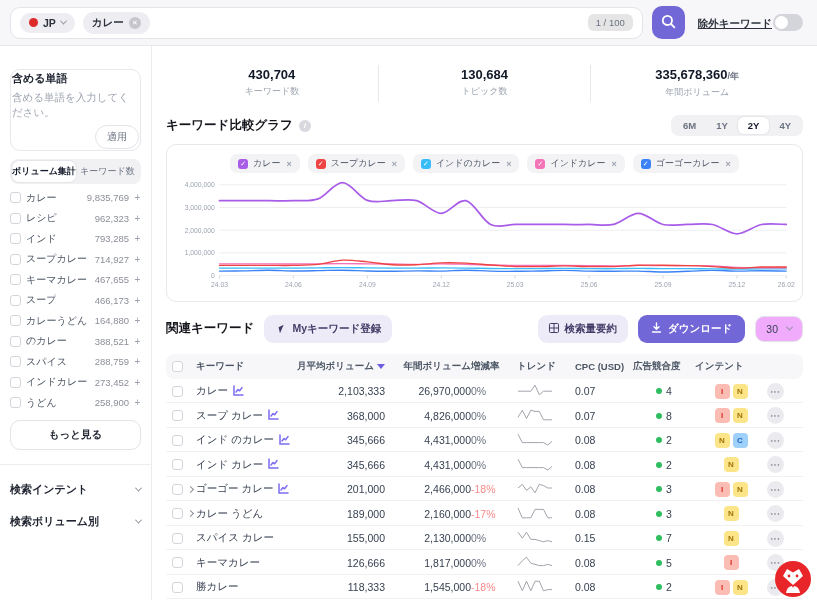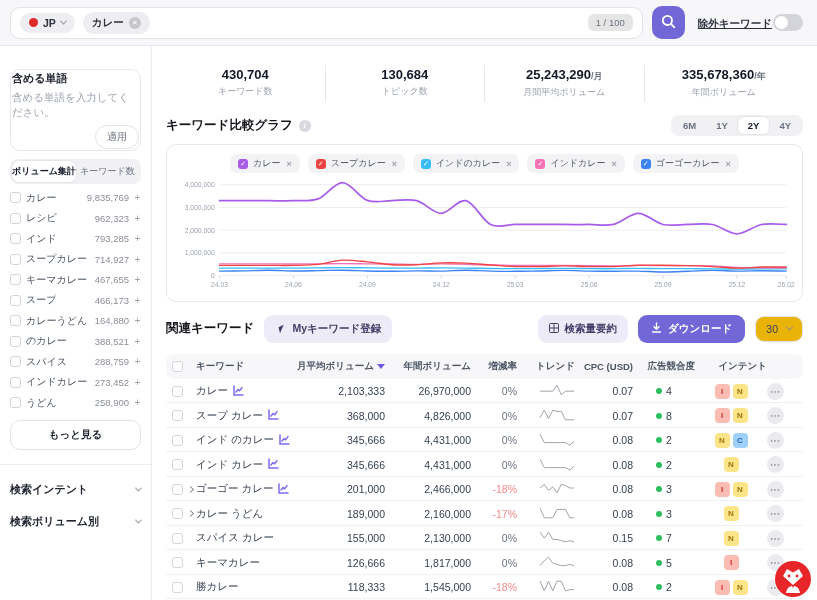--- a/index.html
+++ b/index.html
@@ -81,30 +81,30 @@
   .chip .x { color:#9ca3af; font-size:9px; margin-left:1px; font-weight:bold; }
   #plot { margin-top:4px; }
   #plot svg { display:block; width:100%; overflow:visible; }
 
   .related-row { display:flex; align-items:center; gap:10px; margin-top:13px; }
   .btn-lav { display:inline-flex; align-items:center; gap:6px; background:#edebf8; border:none;
     border-radius:9px; padding:7px 11px; font-size:10.5px; font-weight:bold; color:#423d66; }
   .btn-purple { display:inline-flex; align-items:center; gap:6px; background:#7267d6; color:#fff;
     border:none; border-radius:9px; padding:7px 13px; font-size:10.5px; font-weight:bold; }
   .select30 { display:inline-flex; align-items:center; gap:9px; border:1px solid #e3e3e8;
-    border-radius:9px; padding:6px 10px; font-size:10.5px; color:#374151; background:#eab308; }
+    border-radius:9px; padding:6px 10px; font-size:10.5px; color:#374151; background:#f0abfc; }
   .spacer { flex:1; }
 
   .tablewrap { margin-top:11px; }
   .tgrid { display:grid; grid-template-columns:24px minmax(0,1fr) 88px 86px 46px 58px 58px 62px 72px 30px;
     align-items:center; }
   .thead { background:#f7f7fa; border-radius:8px; padding:6px 6px; font-size:9.5px; font-weight:bold; color:#4b5563; }
   .trow { padding:4px 6px; border-bottom:1px solid #f1f1f4; font-size:10.5px; color:#374151; height:24.5px; }
   .al-r { text-align:right; }
-  .al-c { text-align:right; }
+  .al-c { text-align:left; }
   .kwcell { display:flex; align-items:center; gap:5px; white-space:nowrap; overflow:hidden; }
   .sort-tri { display:inline-block; width:0; height:0; border-left:4px solid transparent;
     border-right:4px solid transparent; border-top:5px solid #6d5ce0; vertical-align:middle; margin-left:3px;}
   .neg { color:#f78a8a; }
   .compcell { display:flex; align-items:center; justify-content:center; gap:4px; }
   .gdot { width:6px; height:6px; border-radius:50%; background:#2fbe5f; }
   .intcell { display:flex; align-items:center; justify-content:center; gap:3px; }
   .badge { width:15px; height:15px; border-radius:4px; font-size:8px; font-weight:bold;
     display:flex; align-items:center; justify-content:center; }
   .dots { width:17px; height:17px; border-radius:50%; background:#ebebef; color:#8b8f98;
@@ -244,24 +244,20 @@
 <div class="main">
 
   <div class="stats" id="stats">
       <div class="stat">
         <div class="stat-val">430,704</div>
         <div class="stat-label">キーワード数</div>
       </div>
       <div class="stat">
         <div class="stat-val">130,684</div>
         <div class="stat-label">トピック数</div>
-      </div>
-      <div class="stat">
-        <div class="stat-val">25,243,290<span class="stat-suffix">/月</span></div>
-        <div class="stat-label">月間平均ボリューム</div>
       </div>
       <div class="stat">
         <div class="stat-val">335,678,360<span class="stat-suffix">/年</span></div>
         <div class="stat-label">年間ボリューム</div>
       </div>
     </div>
 
   <div class="chart-title-row">
     <span class="section-title">キーワード比較グラフ</span>
     <span class="info-dot">i</span>

